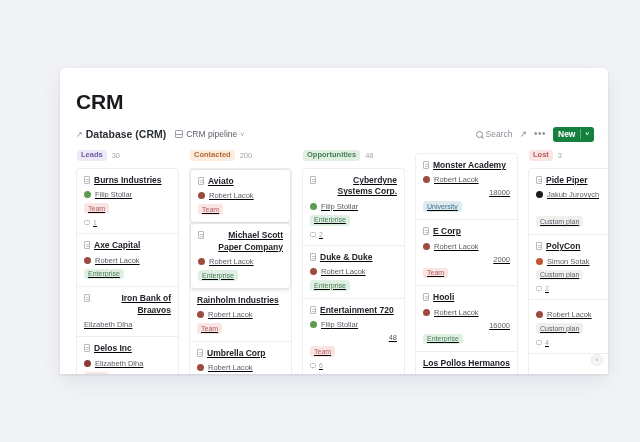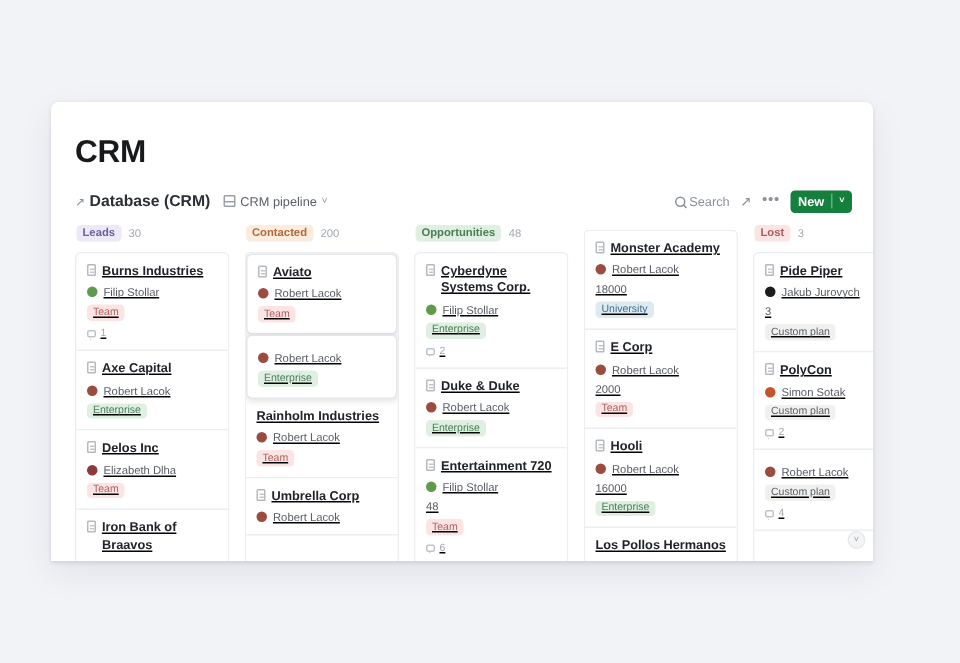--- a/index.html
+++ b/index.html
@@ -4,21 +4,21 @@
 <style>
   * { box-sizing: border-box; margin: 0; padding: 0; }
   html, body {
     width: 640px; height: 442px;
     background: #f1f3f7;
     font-family: "Liberation Sans", sans-serif;
     -webkit-font-smoothing: antialiased;
   }
   .app-window {
     position: absolute;
-    left: 34px; top: 68px;
+    left: 60px; top: 68px;
     width: 548px; height: 306px;
     background: #ffffff;
     border-radius: 5px 5px 0 0;
     overflow: hidden;
     box-shadow: 0 1px 3px rgba(15,20,40,.10), 0 8px 24px rgba(15,20,40,.07);
   }
 
   
   .page-title {
     font-size: 21px;
@@ -81,20 +81,21 @@
   .new-btn .caret-w { font-size: 6px; color:#fff; }
 
   
   .board {
     display: flex;
     padding-left: 16px;
     margin-top: 8px;
     height: 228px;
     overflow: hidden;
     position: relative;
+    text-align: right;
   }
   .column {
     width: 112px;
     flex: 0 0 112px;
     margin-right: 1px;
     display: flex; flex-direction: column;
   }
   .col-header {
     display: flex; align-items: center; gap: 5px;
     height: 15px; padding-left: 1px;
@@ -254,37 +255,37 @@
               <span class="avatar" style="background: rgb(156, 75, 63);"></span>
               <span>Robert Lacok</span>
             </div>
             <div class="tag-row">
               <span class="tag" style="background: rgb(223, 240, 227); color: rgb(74, 124, 85);">Enterprise</span>
             </div>
           </div>
           <div class="card">
             <div class="card-title">
               <span class="doc-ico"></span>
+              <span>Iron Bank of Braavos</span>
+            </div>
+            <div class="card-person">
+              <span>Elizabeth Dlha</span>
+            </div>
+          </div>
+          <div class="card">
+            <div class="card-title">
+              <span class="doc-ico"></span>
               <span>Delos Inc</span>
             </div>
             <div class="card-person">
               <span class="avatar" style="background: rgb(140, 59, 54);"></span>
               <span>Elizabeth Dlha</span>
             </div>
             <div class="tag-row">
               <span class="tag" style="background: rgb(251, 228, 228); color: rgb(176, 92, 92);">Team</span>
-            </div>
-          </div>
-          <div class="card">
-            <div class="card-title">
-              <span class="doc-ico"></span>
-              <span>Iron Bank of Braavos</span>
-            </div>
-            <div class="card-person">
-              <span>Elizabeth Dlha</span>
             </div>
           </div>
         </div>
       </div>
       <div class="column">
         <div class="col-header">
           <span class="col-tag" style="background: rgb(251, 236, 221); color: rgb(176, 105, 58);">Contacted</span>
           <span class="col-count">200</span>
         </div>
         <div class="col-body">
@@ -295,20 +296,24 @@
             </div>
             <div class="card-person">
               <span class="avatar" style="background: rgb(156, 75, 63);"></span>
               <span>Robert Lacok</span>
             </div>
             <div class="tag-row">
               <span class="tag" style="background: rgb(251, 228, 228); color: rgb(176, 92, 92);">Team</span>
             </div>
           </div>
           <div class="card floating">
+            <div class="card-title">
+              <span class="doc-ico"></span>
+              <span>Michael Scott Paper Company</span>
+            </div>
             <div class="card-person">
               <span class="avatar" style="background: rgb(156, 75, 63);"></span>
               <span>Robert Lacok</span>
             </div>
             <div class="tag-row">
               <span class="tag" style="background: rgb(223, 240, 227); color: rgb(74, 124, 85);">Enterprise</span>
             </div>
           </div>
           <div class="card">
             <div class="card-title">

